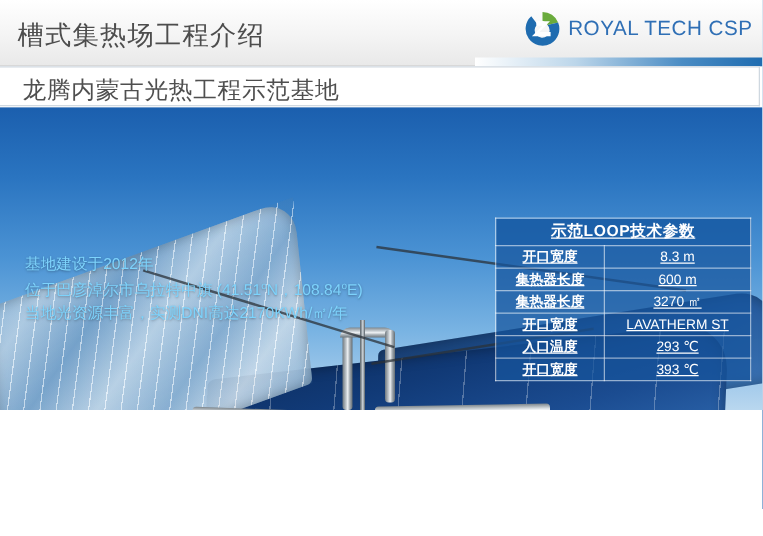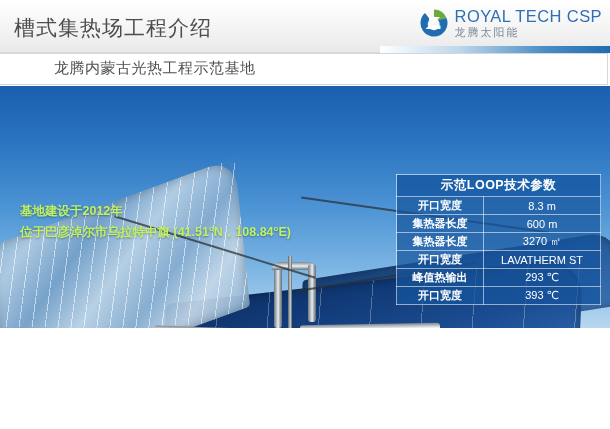--- a/index.html
+++ b/index.html
@@ -82,25 +82,24 @@
     height: 32px;
     background: #ffffff;
     border: 1px solid #cfd8e0;
     border-left: none;
     box-sizing: border-box;
   }
   #subtitle-text {
     position: absolute;
     left: 18px;
     top: 5px;
-    font-size: 15px;
+    font-size: 19px;
     color: #4f4f4f;
     letter-spacing: 0.5px;
     white-space: nowrap;
-    margin-left: 36px;
   }
 
   
   #photo {
     position: absolute;
     left: 0;
     top: 86px;
     width: 610px;
     height: 343px;
     overflow: hidden;
@@ -221,23 +220,23 @@
     height: 1.5px;
     background: #2b3238;
     opacity: .75;
   }
 
   
   #site-info {
     position: absolute;
     left: 20px;
     top: 116px;
-    color: #bef264;
+    color: #7dd3fc;
     font-size: 12.5px;
-    font-weight: bold;
+    font-weight: normal;
     line-height: 18px;
     text-shadow: 0 1px 2px rgba(0,0,0,.35);
     white-space: nowrap;
   }
   #site-info .line { display: block; }
   .sup { font-size: 8px; vertical-align: super; }
 
   
   #spec-table {
     position: absolute;
@@ -249,20 +248,21 @@
     color: #ffffff;
   }
   #spec-table td, #spec-table th {
     border: 1px solid rgba(255,255,255,.55);
     padding: 1px 12px;
     text-align: center;
     height: 15px;
     background: rgba(22,84,156,.72);
     font-weight: bold;
     white-space: nowrap;
+    text-decoration: underline;
   }
   #spec-table .tbl-title {
     font-size: 12.5px;
     height: 19px;
     letter-spacing: .5px;
     background: rgba(20,86,160,.8);
   }
   #spec-table .tbl-label { width: 82px; }
   #spec-table .tbl-value { width: 120px; font-weight: normal; }
 </style>
@@ -277,21 +277,20 @@
     <div id="brand">
       <div id="brand-mark">
         <svg width="30" height="30" viewBox="0 0 30 30" aria-hidden="true">
           <path d="M15 1.5 A13.5 13.5 0 0 1 27.5 10 L19 12 A6 6 0 0 0 15 8.5 Z" fill="#6aab3c"></path>
           <path d="M27.5 10 A13.5 13.5 0 1 1 6 5 L11 11.5 A6 6 0 1 0 19 12 Z" fill="#1f6cb0"></path>
           <path d="M10 9 h11 l-8.5 8.5 h9 v3.5 h-15 l8.5 -8.5 h-5 z" fill="#ffffff"></path>
         </svg>
       </div>
       <div id="brand-text">
         <div id="brand-en">ROYAL TECH CSP</div>
-        <div id="brand-cn">龙腾太阳能</div>
       </div>
     </div>
 
     <div id="header-accent"></div>
   </div>
 
   <div id="subtitle-bar">
     <div id="subtitle-text">龙腾内蒙古光热工程示范基地</div>
   </div>
 
@@ -347,20 +346,21 @@
 
     <div class="cable" style="left:110px; top:160px; width:210px; transform:rotate(17deg);"></div>
     <div class="cable" style="left:296px; top:190px; width:180px; transform:rotate(-9deg);"></div>
     <div class="cable" style="left:300px; top:128px; width:250px; transform:rotate(8deg);"></div>
 
     <div class="leg" style="left:150px; top:250px; width:24px; height:30px; background:linear-gradient(to right,#49525a,#8e979d 45%,#5c656b);"></div>
 
     <div id="site-info">
       <span class="line">基地建设于2012年</span>
       <span class="line"><span>位于巴彦淖尔市乌拉特中旗 (41.51</span><span class="sup">o</span><span>N，108.84</span><span class="sup">o</span><span>E)</span></span>
+      <span class="line"><span>当地光资源丰富，实测DNI高达2170KWh/㎡</span><span>/年</span></span>
     </div>
 
     <table id="spec-table">
       <tbody>
         <tr>
           <td class="tbl-title" colspan="2">示范LOOP技术参数</td>
         </tr>
         <tr>
           <td class="tbl-label">开口宽度</td>
           <td class="tbl-value">8.3 m</td>
@@ -371,21 +371,21 @@
         </tr>
         <tr>
           <td class="tbl-label">集热器长度</td>
           <td class="tbl-value">3270 ㎡</td>
         </tr>
         <tr>
           <td class="tbl-label">开口宽度</td>
           <td class="tbl-value">LAVATHERM ST</td>
         </tr>
         <tr>
-          <td class="tbl-label">峰值热输出</td>
+          <td class="tbl-label">入口温度</td>
           <td class="tbl-value">293 ℃</td>
         </tr>
         <tr>
           <td class="tbl-label">开口宽度</td>
           <td class="tbl-value">393 ℃</td>
         </tr>
       </tbody>
     </table>
 
   </div>

